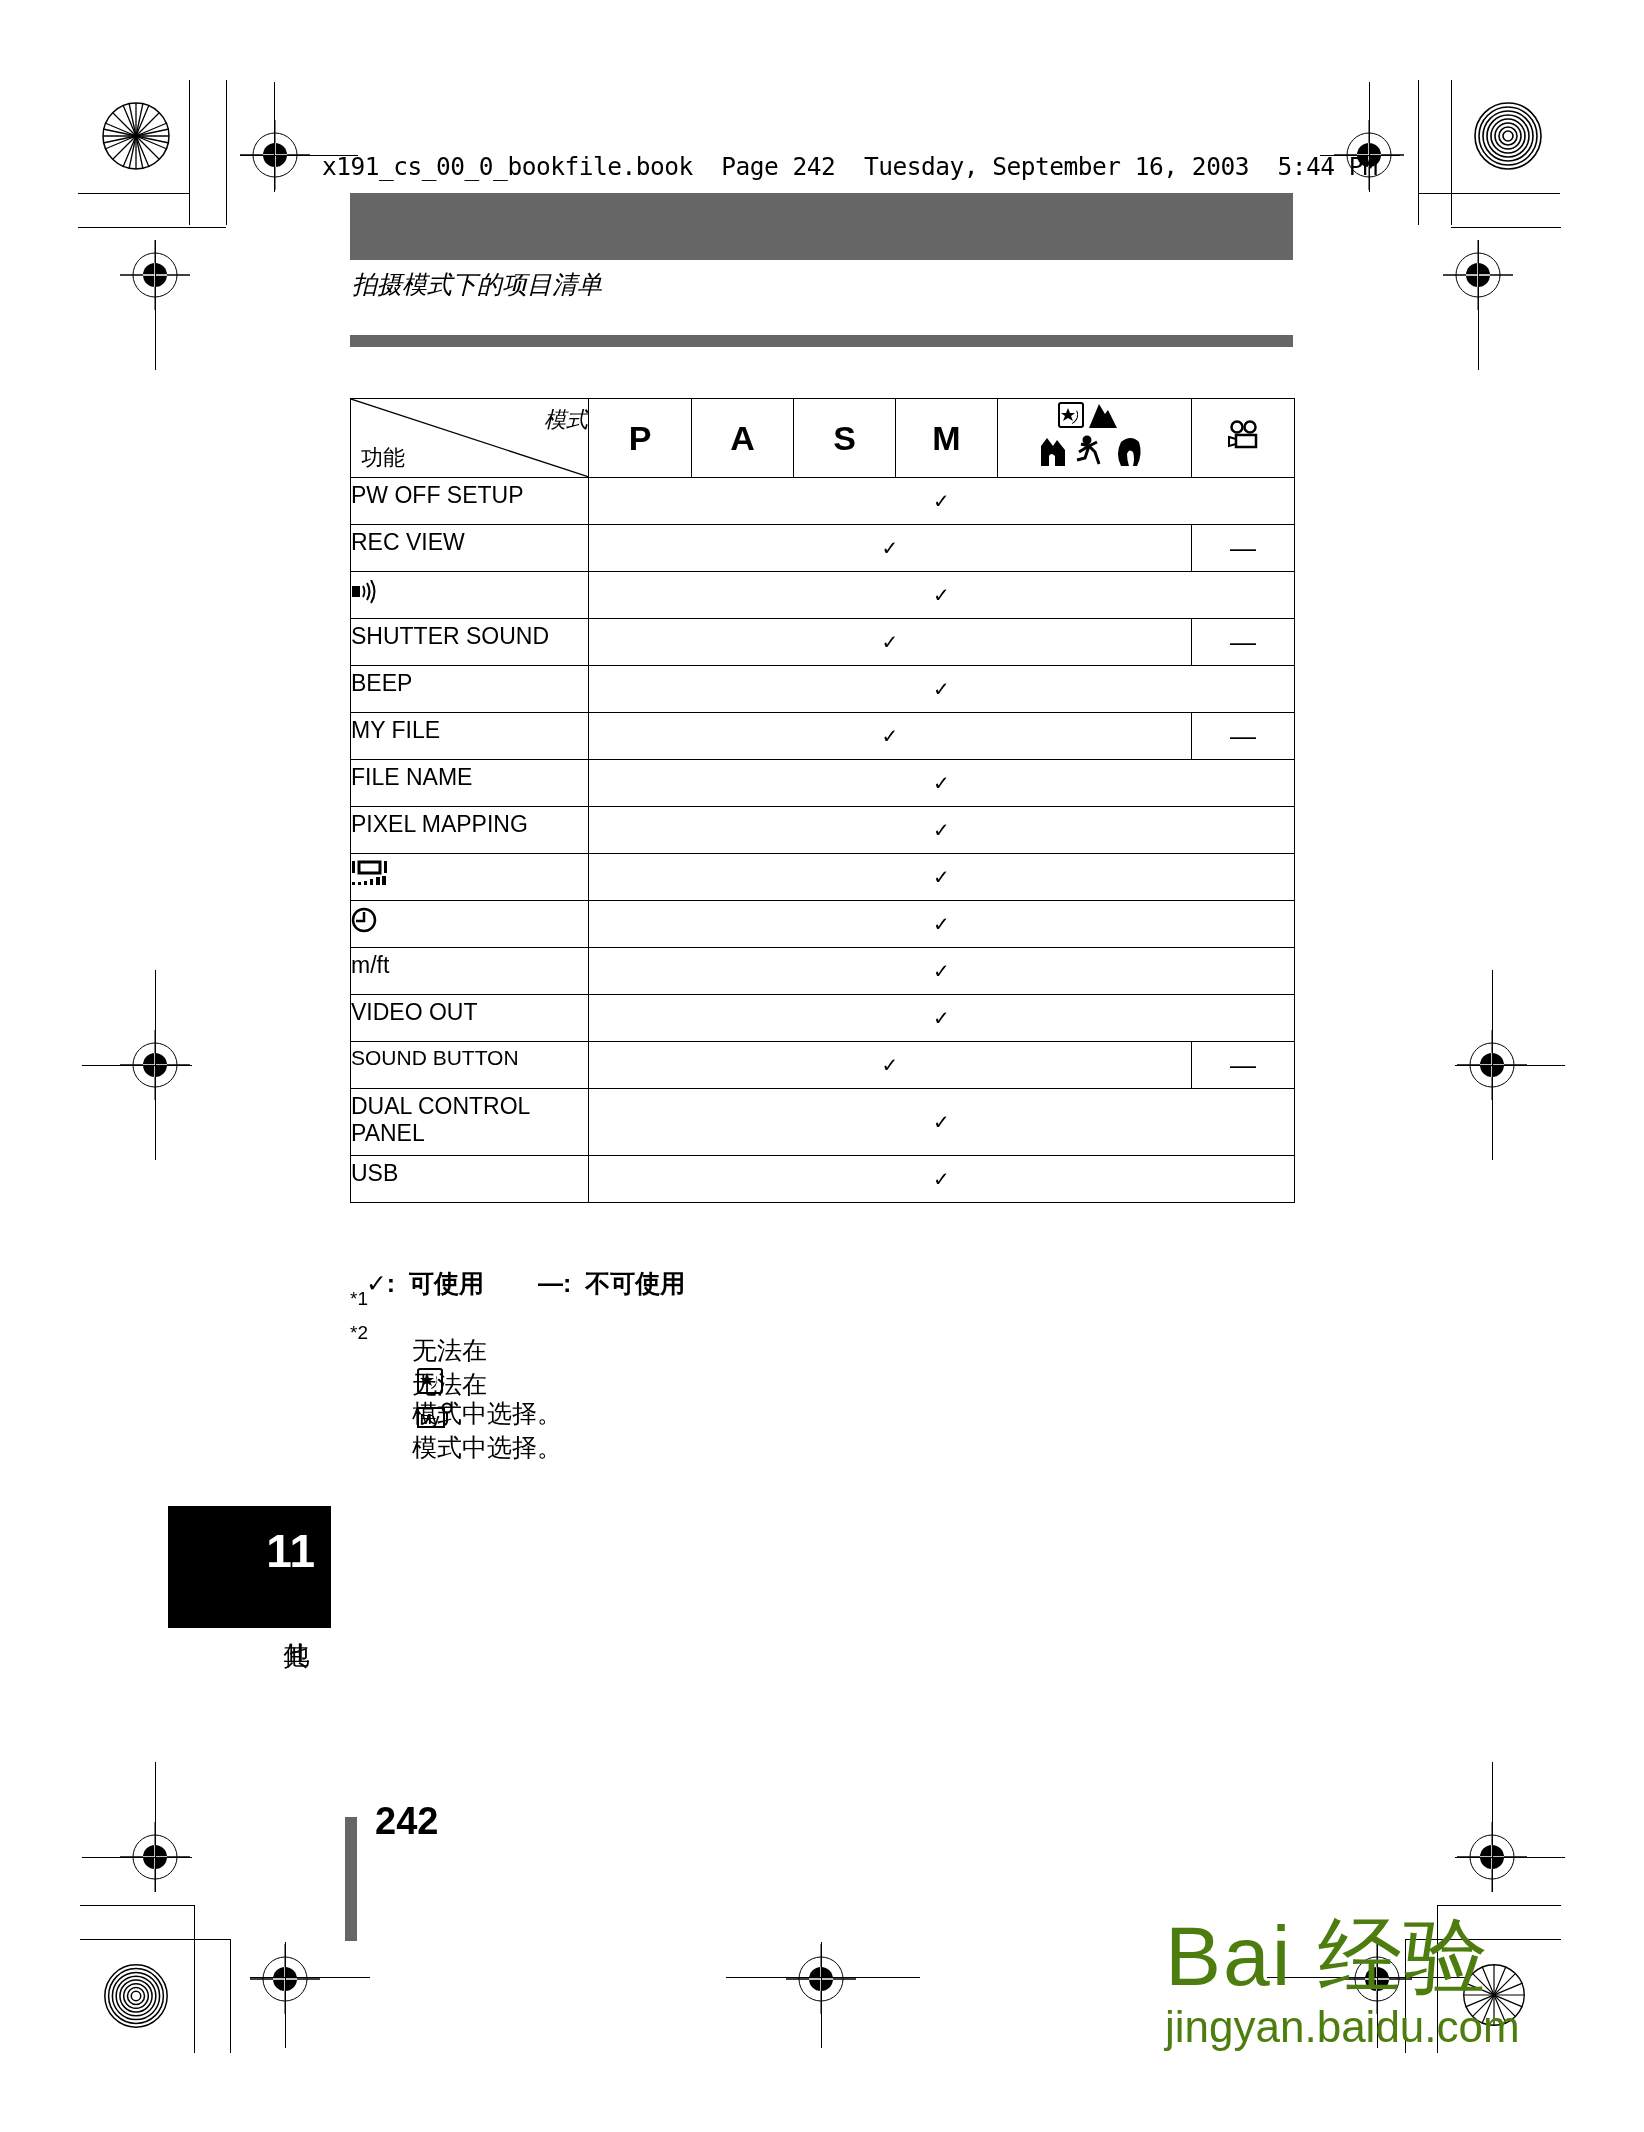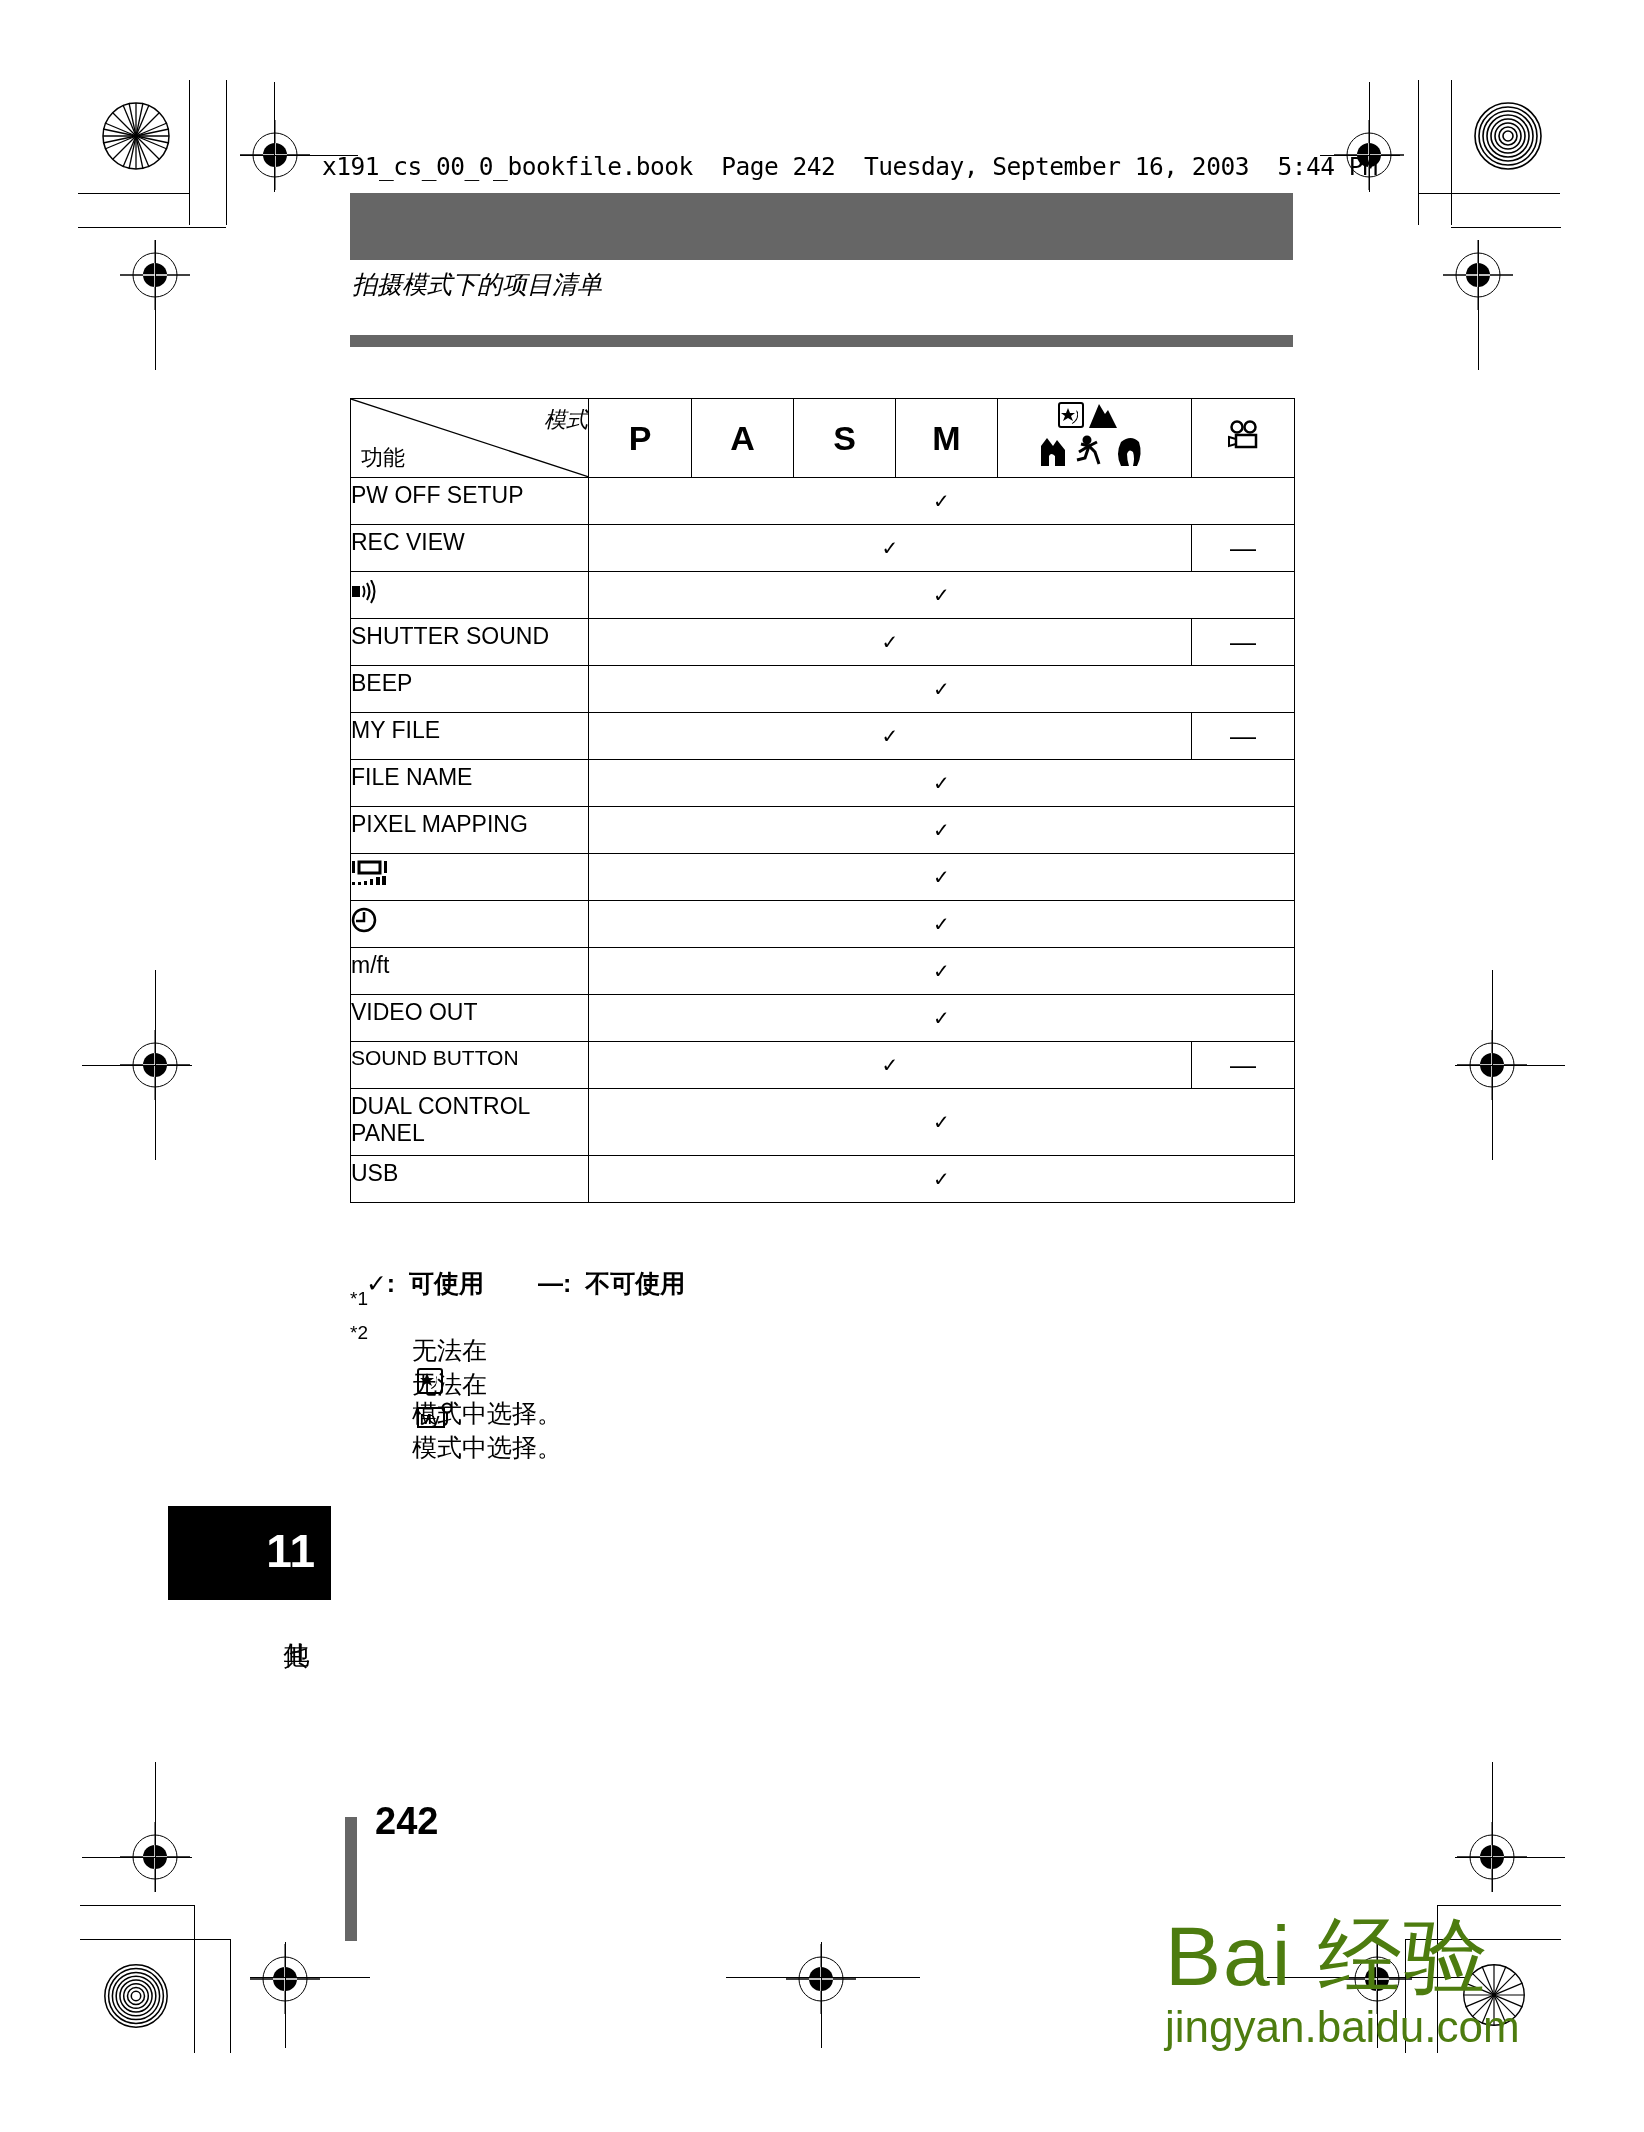--- a/index.html
+++ b/index.html
@@ -23,21 +23,21 @@
   table.modes tr.hdr td { height:78px; text-align:center; font-weight:bold; font-size:34px; }
   .diag { position:relative; width:100%; height:78px; overflow:hidden; }
   .diag svg { position:absolute; left:0; top:0; }
   .diag .mode-lbl { position:absolute; right:0; top:6px; font-size:22px; font-weight:normal;font-style:italic; }
   .diag .func-lbl { position:absolute; left:10px; bottom:4px; font-size:22px; font-weight:normal; }
 
   .legend { position:absolute; left:352px; top:1238px; font-size:25px; white-space:pre;font-weight:bold; }
   .fn { position:absolute; font-size:25px; white-space:pre; }
   .fn-mark { position:absolute; font-size:19px; }
 
-  .chapter-tab { position:absolute; left:168px; top:1506px; width:163px; height:94px; background:#000; }
+  .chapter-tab { position:absolute; left:168px; top:1506px; width:163px; height:122px; background:#000; }
   .chapter-num { position:absolute; right:16px; top:18px; font-size:46px; font-weight:bold; color:#fff; }
   .chapter-name { position:absolute; left:280px; top:1622px; font-size:26px; writing-mode:vertical-rl; }
 
   .page-bar { position:absolute; left:345px; top:1817px; width:12px; height:124px; background:#666; }
   .page-num { position:absolute; left:375px; top:1800px; font-size:38px; font-weight:bold; }
 
   .watermark { position:absolute; left:1165px; top:1900px; color:#4d7c0f; font-weight:normal; }
   .wm-big { font-size:84px; letter-spacing:2px; }
   .wm-small { font-size:44px; margin-top:-12px; }
 </style>

